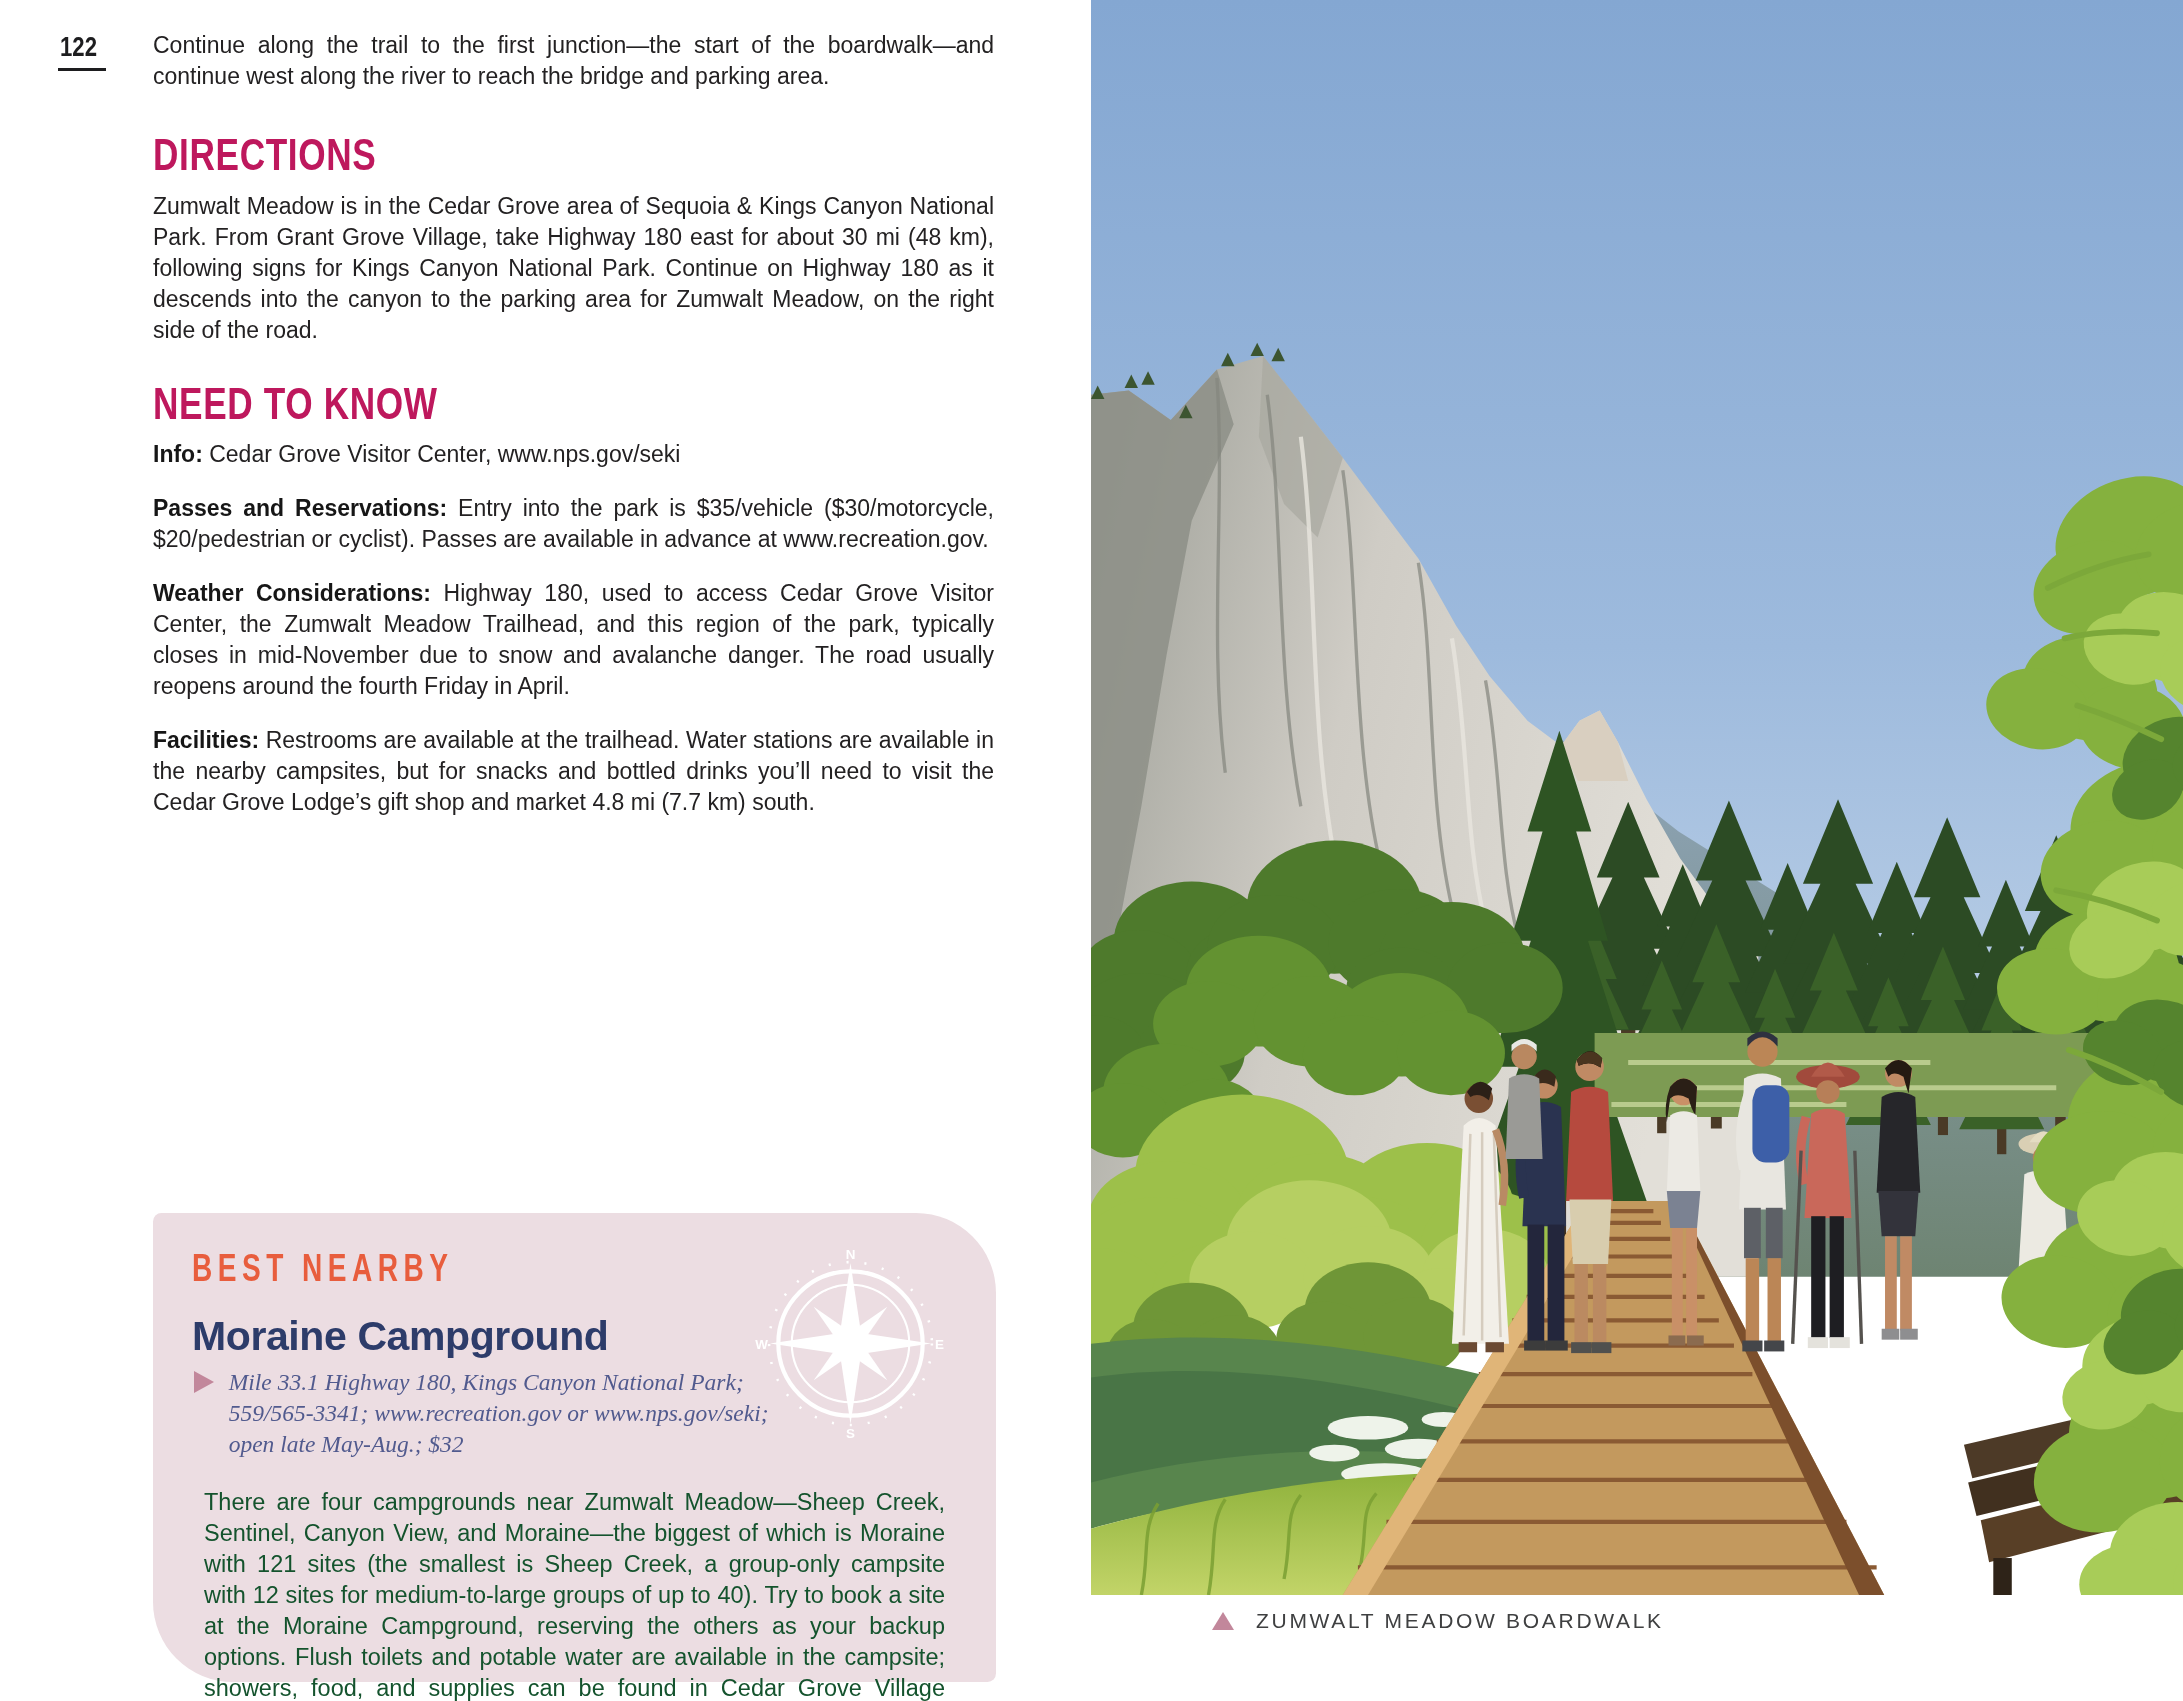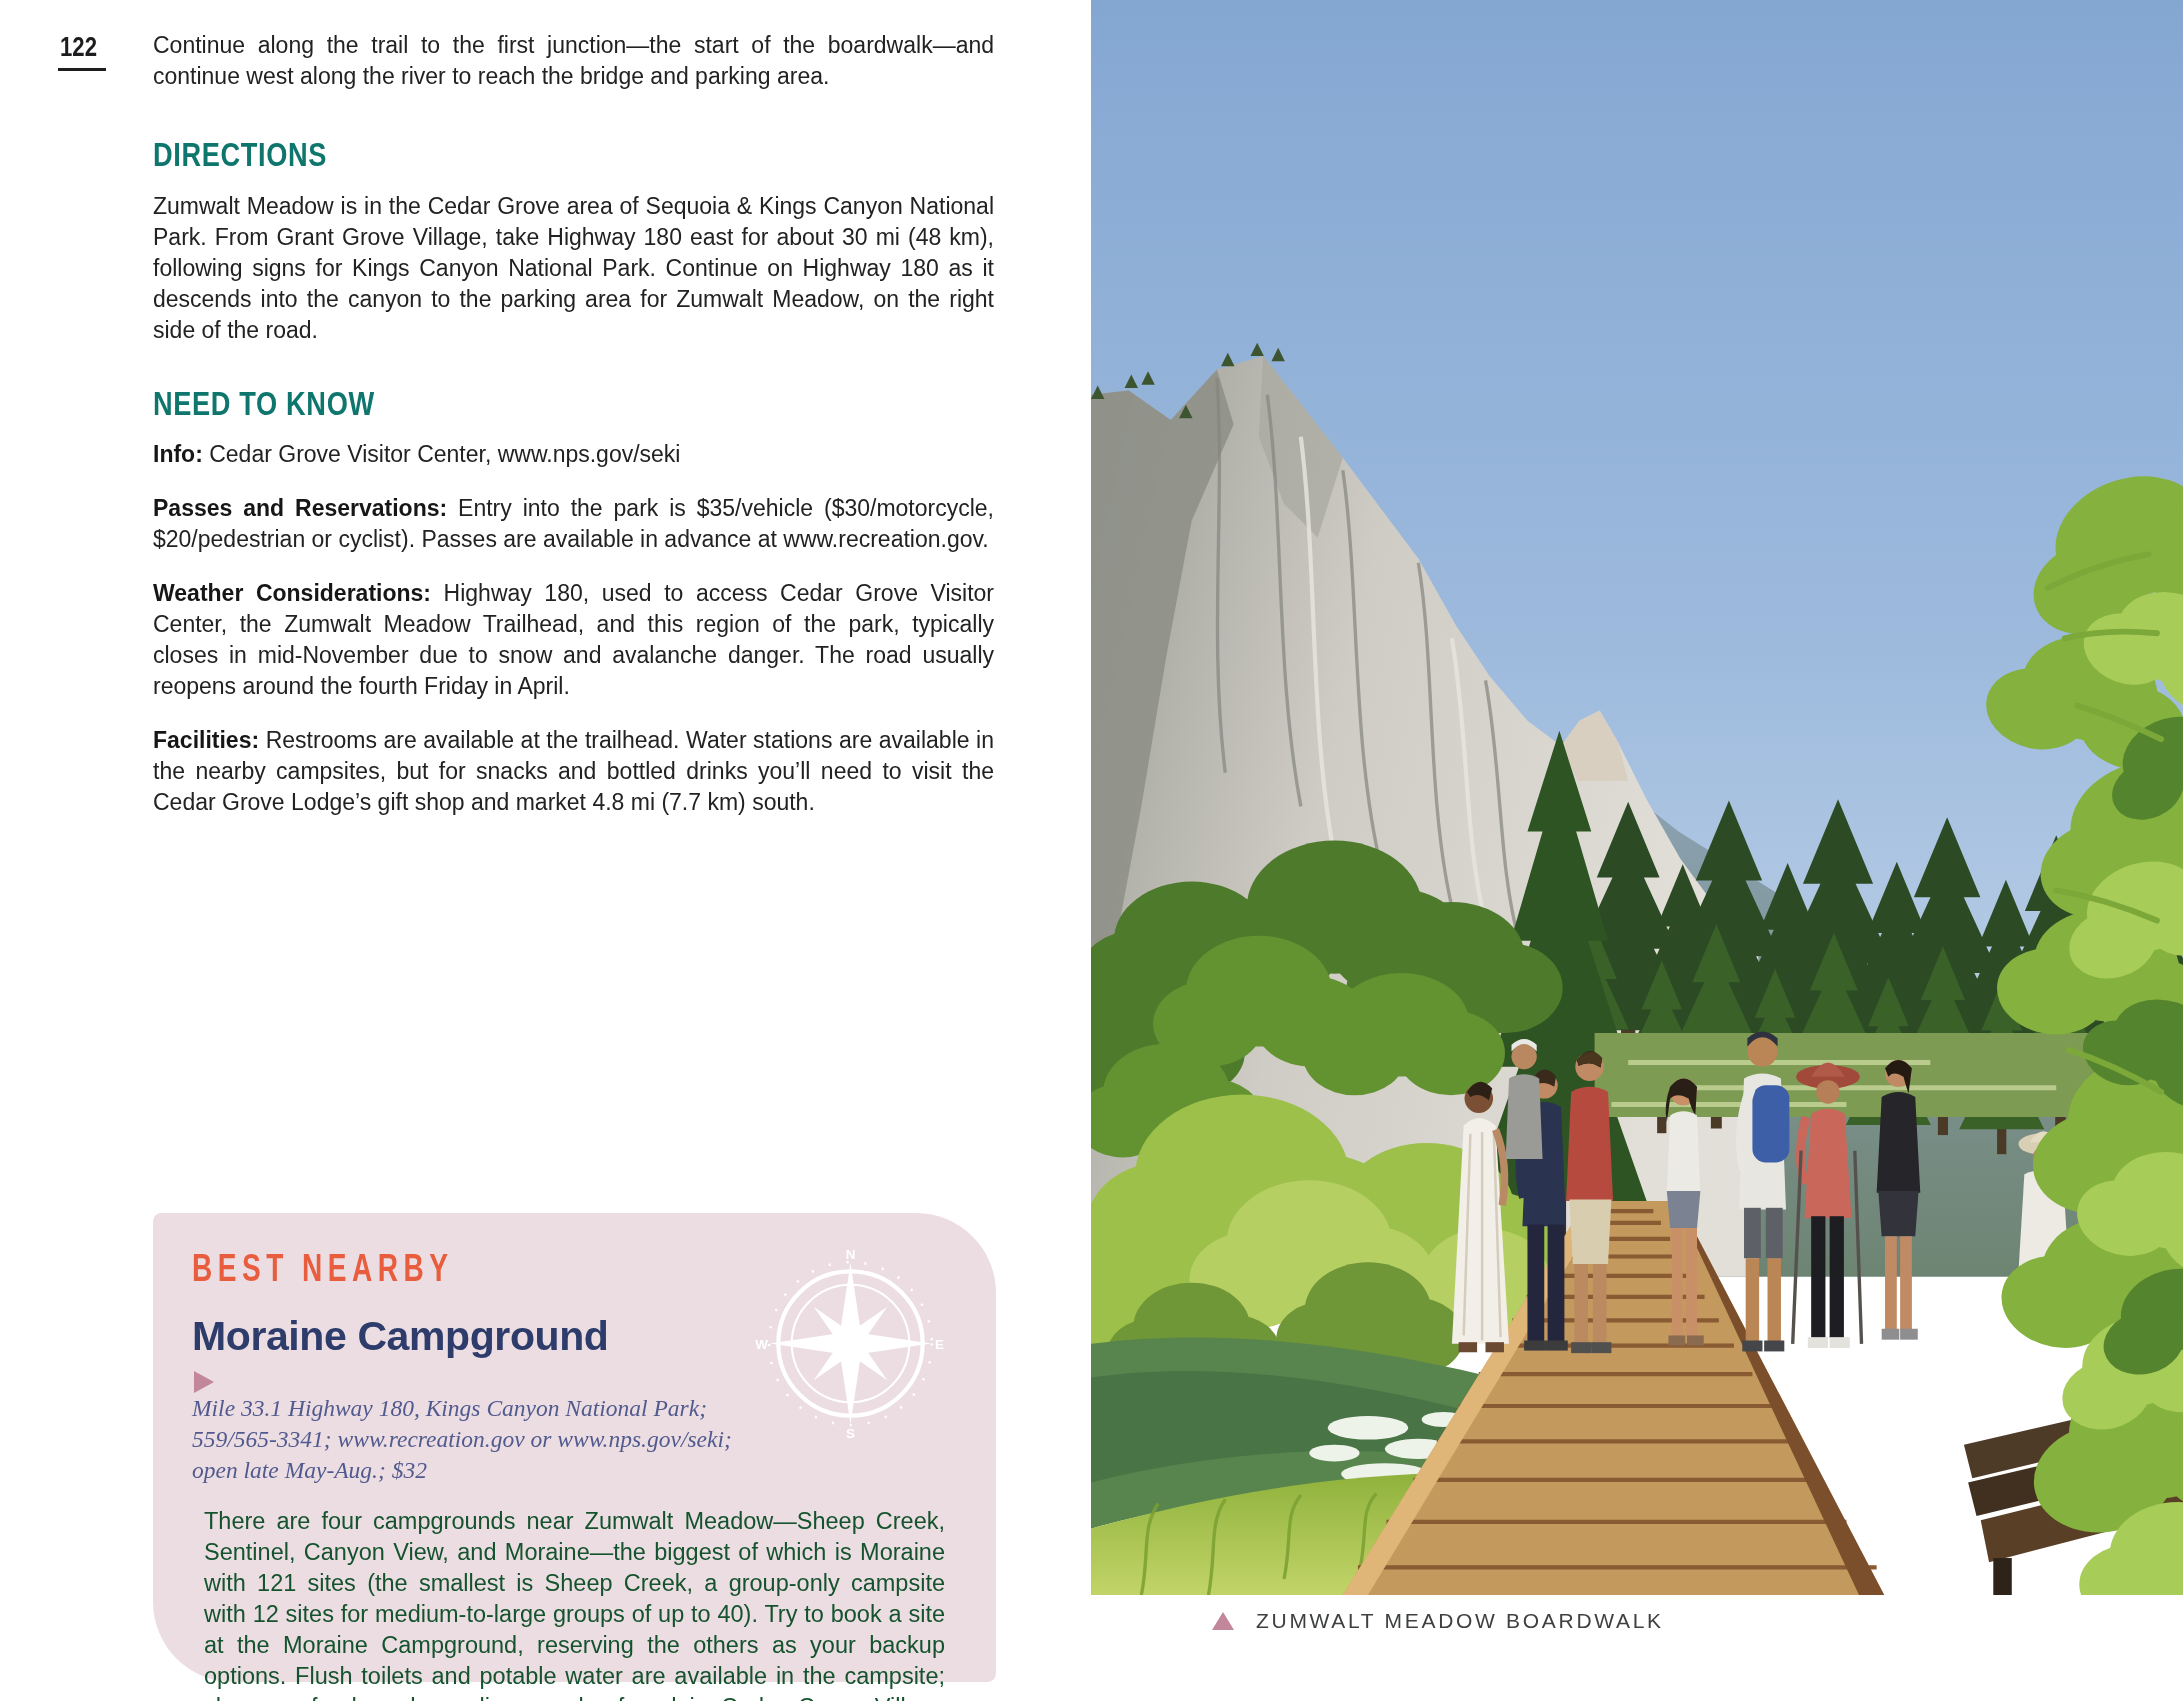--- a/index.html
+++ b/index.html
@@ -20,21 +20,21 @@
   .pagenum span{display:inline-block;transform:scaleX(.82);transform-origin:left center;}
 
   
   .col{
     position:absolute;left:153px;top:30px;width:841px;
     color:#232122;font-size:23px;line-height:31px;
   }
   .col p{margin:0;text-align:justify;}
   .intro{margin-bottom:45px !important;}
   h2.sec{
-    margin:0 0 18.5px 0;font-size:34px;line-height:35px;color:#0f766e;
+    margin:0 0 18.5px 0;font-size:44px;line-height:35px;color:#be185d;
     font-weight:700;letter-spacing:0px;
   }
   .sec-wrap{margin-top:40px;}
   .body-par{margin-bottom:39px !important;}
   .ntk-item{margin:0 0 23px 0 !important;}
   .ntk-item b{font-weight:700;color:#161616;}
   .ntk-item b::after{content:" ";}
 
   
   .bestbox{
@@ -43,21 +43,21 @@
     box-sizing:border-box;padding:35px 39px 0 39px;
   }
   .bestbox .kicker{
     color:#e85d3d;font-weight:700;font-size:39px;line-height:40px;
     display:inline-block;transform:scaleX(.72);transform-origin:left center;letter-spacing:7.6px;
   }
   .bestbox .camp{
     margin:28.6px 0 11.8px 0;color:#2d3c6a;font-weight:700;font-size:41px;line-height:39px;
     letter-spacing:-0.4px;
   }
-  .detail-row{display:flex;align-items:flex-start;margin-bottom:20px;flex-direction:column;}
+  .detail-row{display:flex;align-items:flex-start;margin-bottom:27px;}
   .tri{
     width:0;height:0;border-left:20px solid #c2879b;border-top:11.8px solid transparent;
     border-bottom:11.8px solid transparent;margin:3.4px 15px 0 1.7px;flex:none;
   }
   .detail-txt{
     font-style:italic;color:#515a8e;font-size:23.5px;line-height:31px;max-width:571px;
     font-family:"Liberation Serif", serif;
   }
   .bestbox .body{
     color:#14532d;font-size:23.5px;line-height:31px;text-align:justify;margin:12px;

